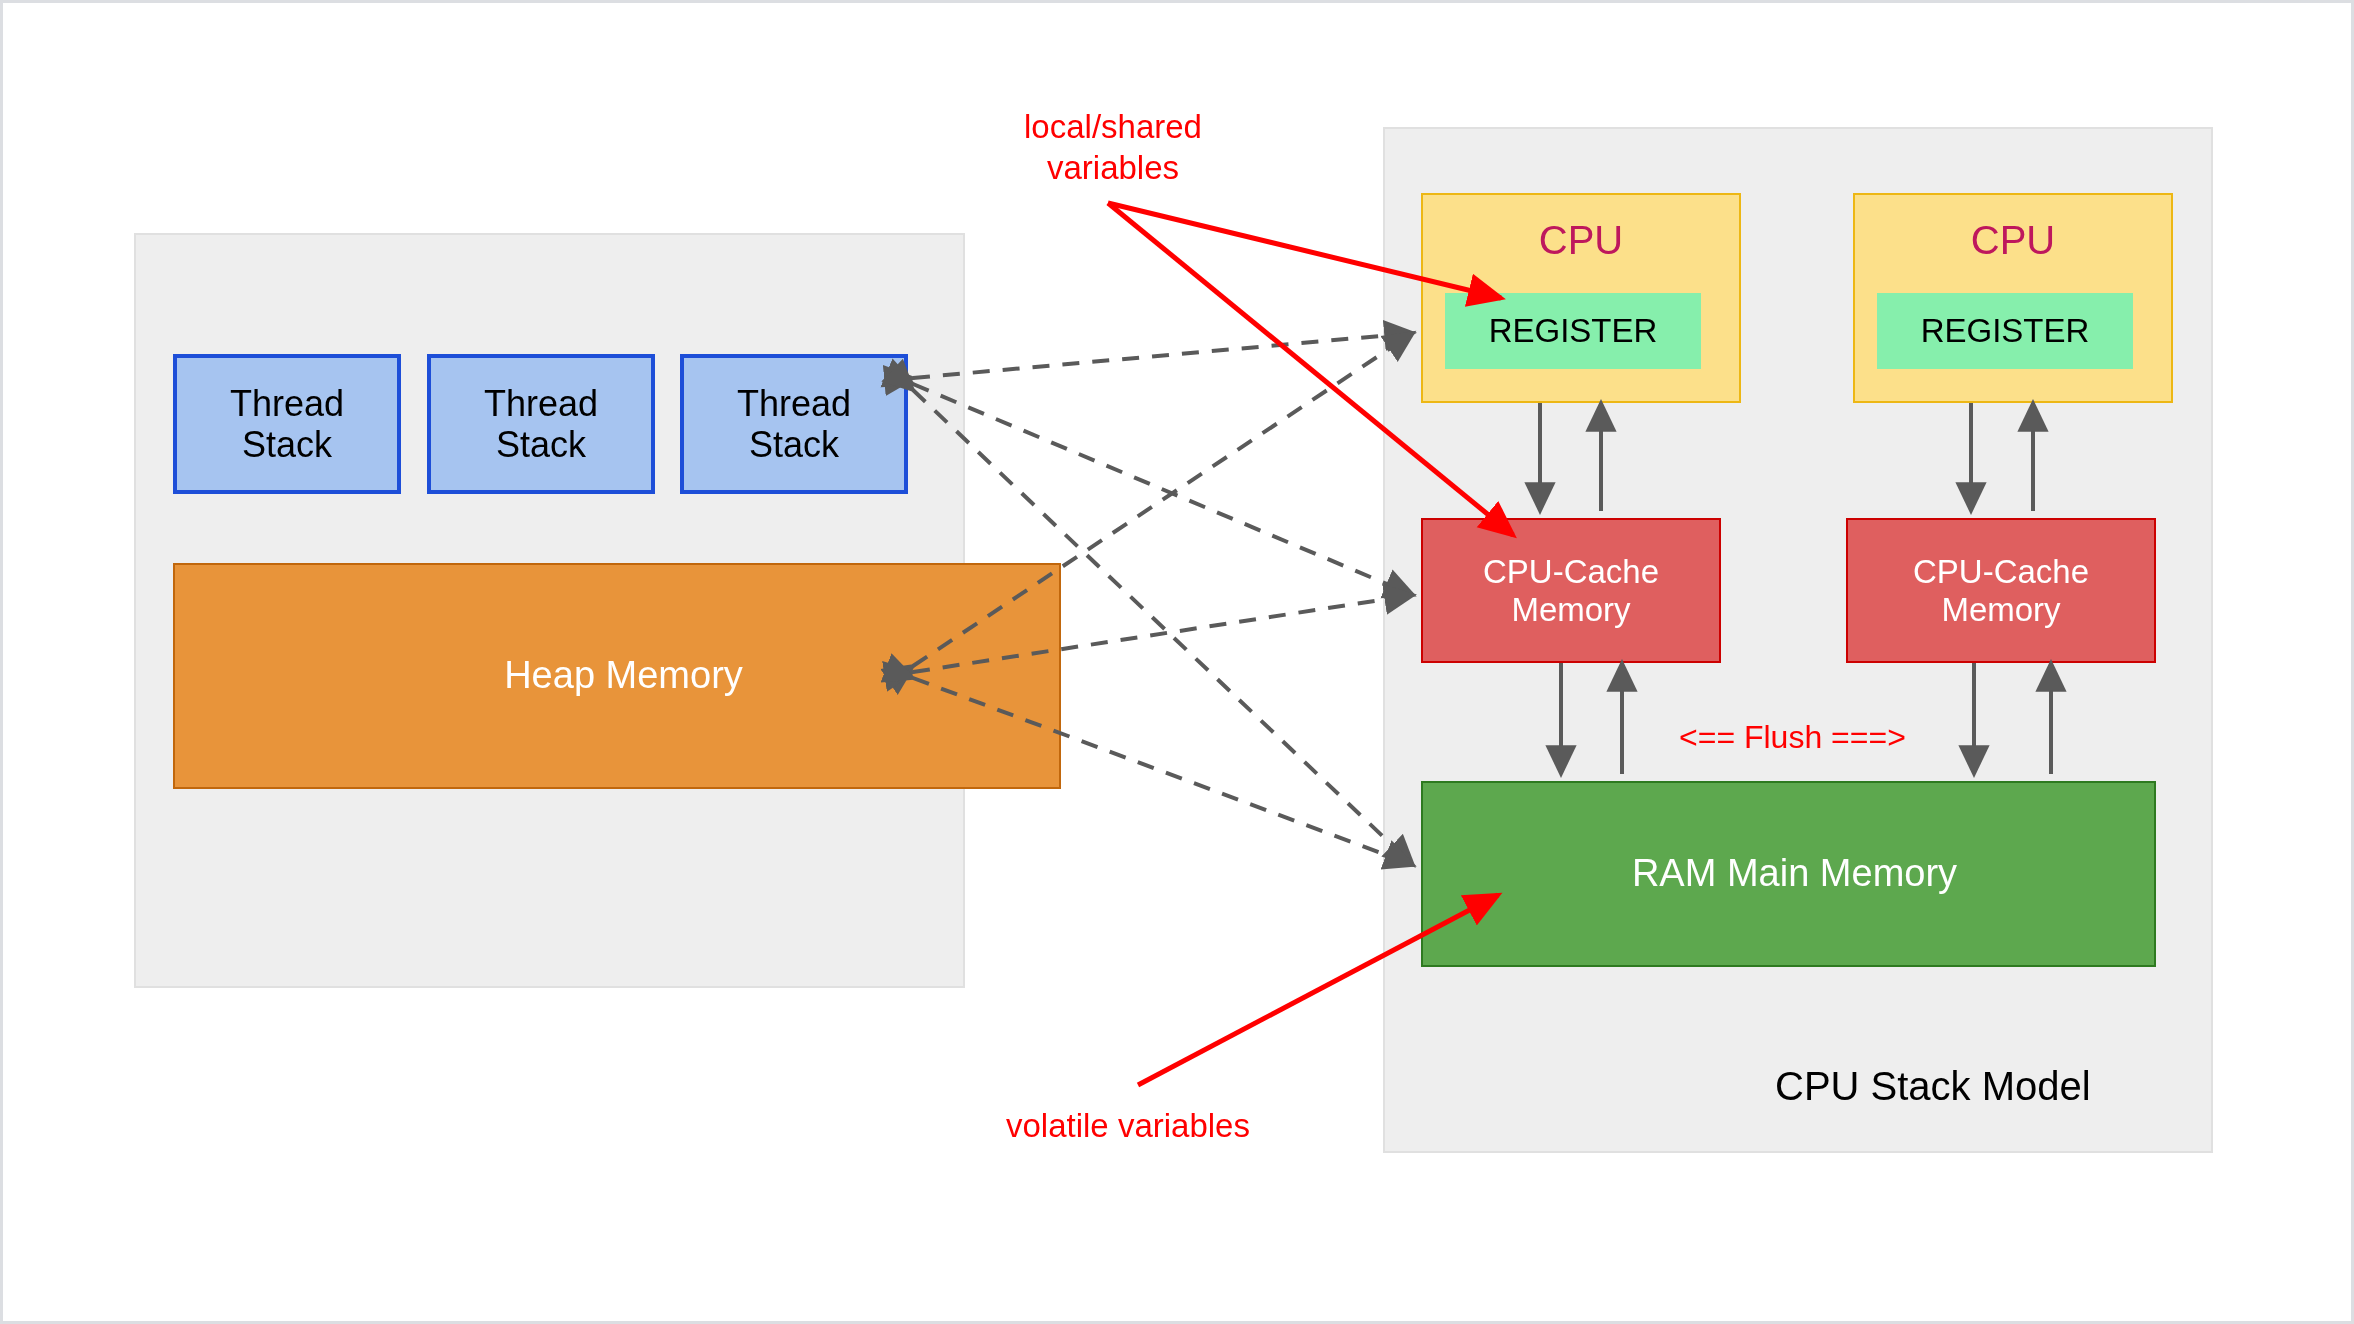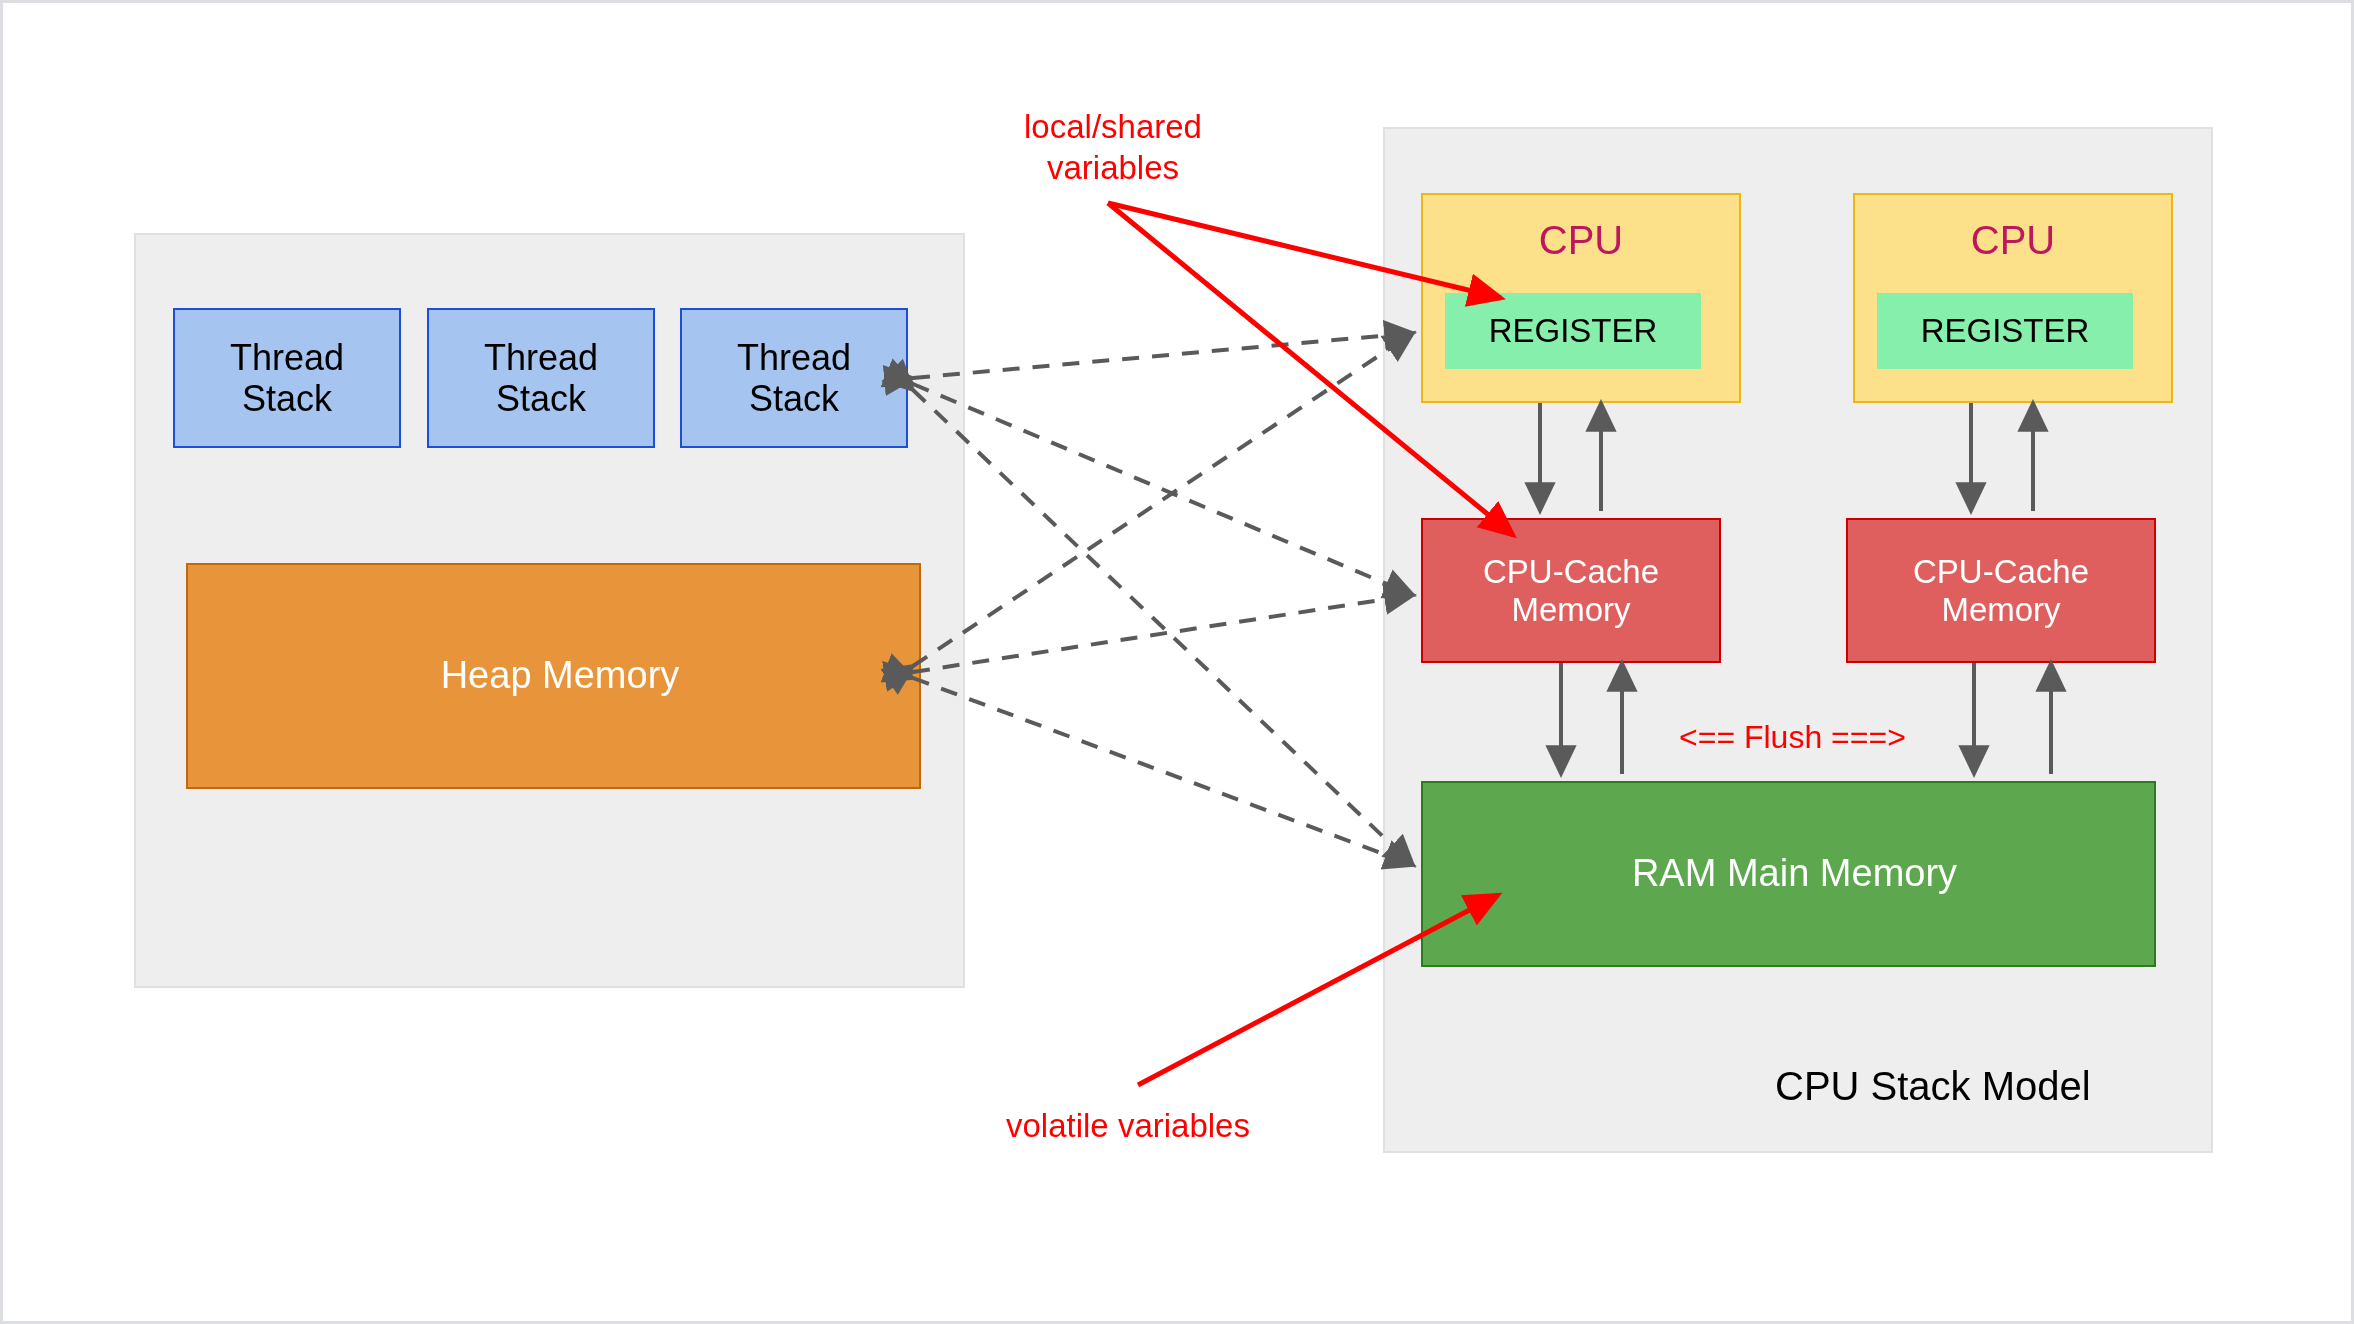--- a/index.html
+++ b/index.html
@@ -43,23 +43,24 @@
     box-sizing: border-box;
     display: flex;
     align-items: center;
     justify-content: center;
     text-align: center;
     line-height: 1.15;
   }
 
   .thread-stack {
     background: #a6c4f0;
-    border: 2px solid #1d4ed8;
+    border: 4px solid #1d4ed8;
     color: #000000;
     font-size: 36px;
+    margin-top: 46px;
   }
 
   .heap {
     background: #e8943a;
     border: 2px solid #c1670c;
     color: #ffffff;
     font-size: 38px;
   }
 
   .cpu {
@@ -132,21 +133,21 @@
   </div>
 
   <div class="node thread-stack" style="left:424px; top:305px; width:228px; height:140px;">
     <span><span>Thread</span><br><span>Stack</span></span>
   </div>
 
   <div class="node thread-stack" style="left:677px; top:305px; width:228px; height:140px;">
     <span><span>Thread</span><br><span>Stack</span></span>
   </div>
 
-  <div class="node heap" style="left:183px; top:560px; width:735px; height:226px;padding-left:13px;">
+  <div class="node heap" style="left:170px; top:560px; width:888px; height:226px;padding-left:13px;">
     <span>Heap Memory</span>
   </div>
 
 
   <div class="panel" style="left:1380px; top:124px; width:830px; height:1026px;"></div>
 
   <div class="node cpu" style="left:1418px; top:190px; width:320px; height:210px;">
     <div class="cpu-title">CPU</div>
     <div class="register" style="left:22px; top:98px; width:256px; height:76px;">
       <span>REGISTER</span>

